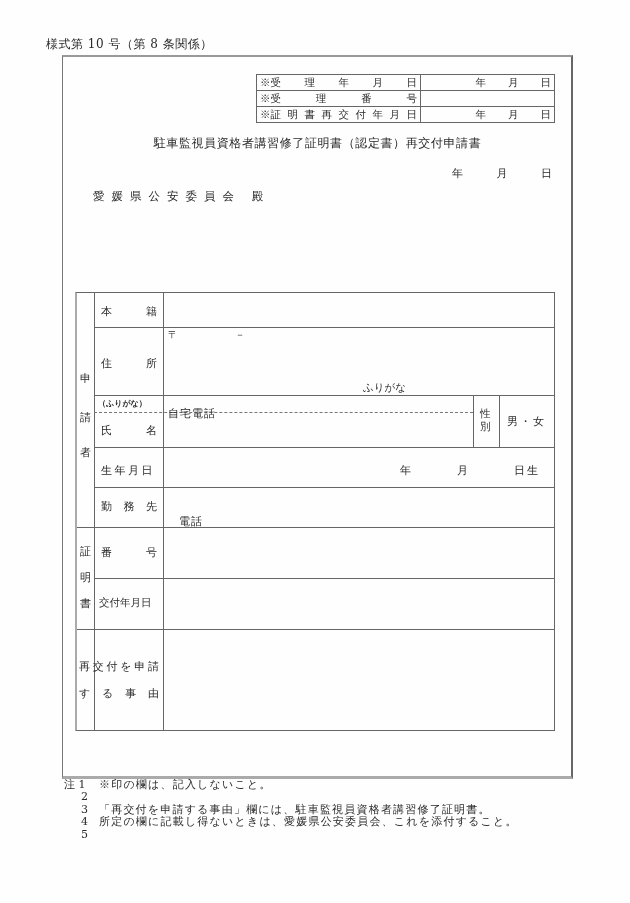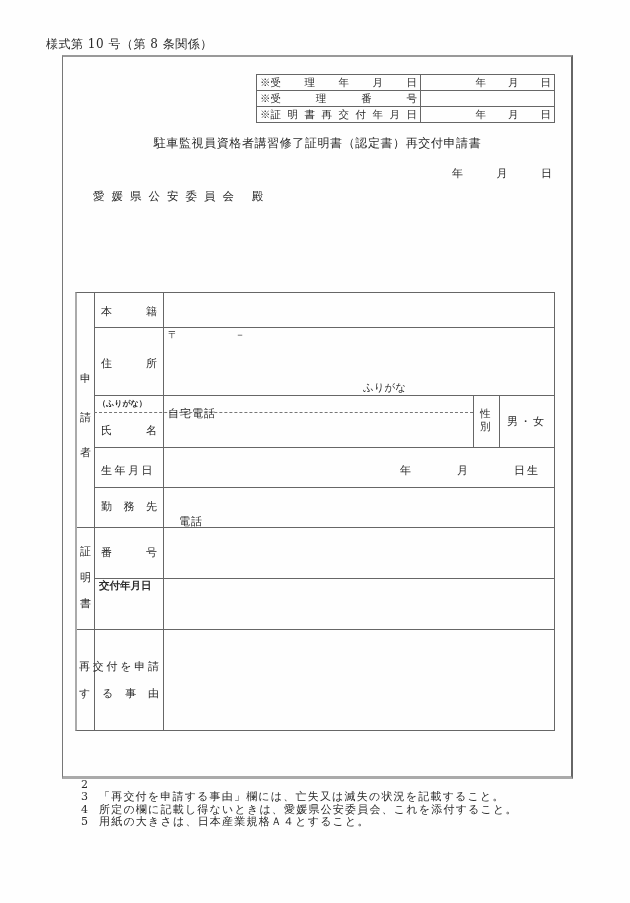--- a/index.html
+++ b/index.html
@@ -179,21 +179,21 @@
   <div class="t" style="left:102px; top:221px; letter-spacing:1px;text-align:right;">電話</div>
 
   <div class="t" style="left:3px; top:251px;">証</div>
   <div class="t" style="left:3px; top:277px;">明</div>
   <div class="t" style="left:3px; top:303px;">書</div>
   <div class="spread-lbl" style="left:24px; top:252px; width:56px;">
     <span>番</span>
     <span>号</span>
   </div>
   <div class="abs" style="left:87px; top:235px; width:391px; height:50px;"></div>
-  <div class="t" style="left:22px; top:286px; font-size:10.5px;font-weight:bold;">交付年月日</div>
+  <div class="t" style="left:22px; top:303px; font-size:10.5px;">交付年月日</div>
   <div class="abs" style="left:87px; top:286px; width:391px; height:50px;"></div>
 
   <div class="spread-lbl" style="left:2px; top:366px; width:80px;">
     <span>再</span>
     <span>交</span>
     <span>付</span>
     <span>を</span>
     <span>申</span>
     <span>請</span>
   </div>
@@ -201,27 +201,30 @@
     <span>す</span>
     <span>る</span>
     <span>事</span>
     <span>由</span>
   </div>
   <div class="abs" style="left:87px; top:337px; width:391px; height:100px;"></div>
 </div>
 
 <div class="abs notes">
   <div class="row">
+    <span class="num first">注 1</span>
+    <span class="txt">※印の欄は、記入しないこと。</span>
+  </div>
+  <div class="row">
     <span class="num">2</span>
   </div>
   <div class="row">
     <span class="num">3</span>
-    <span class="txt">「再交付を申請する事由」欄には、亡失又は滅失の状況を記載すること。</span>
+    <span class="txt">「再交付を申請する事由」欄には、駐車監視員資格者講習修了証明書。</span>
   </div>
   <div class="row">
     <span class="num">4</span>
     <span class="txt">所定の欄に記載し得ないときは、愛媛県公安委員会、これを添付すること。</span>
   </div>
   <div class="row">
     <span class="num">5</span>
-    <span class="txt">用紙の大きさは、日本産業規格Ａ４とすること。</span>
   </div>
 </div>
 
 </body></html>

